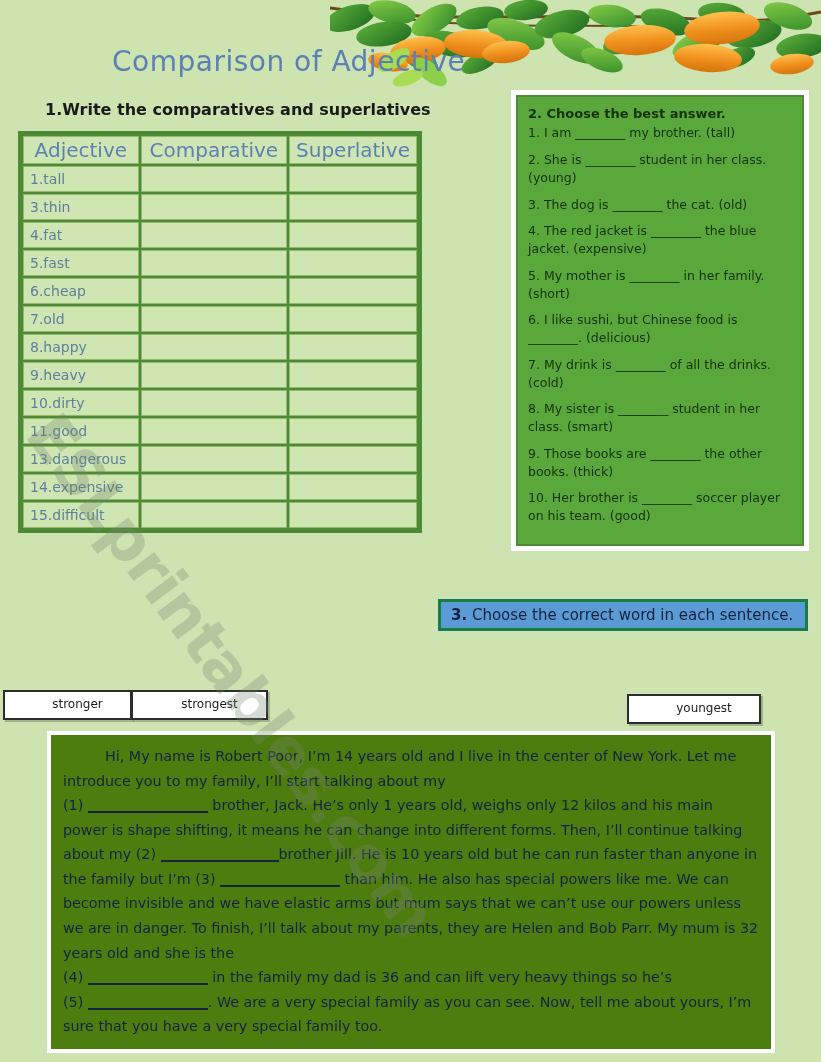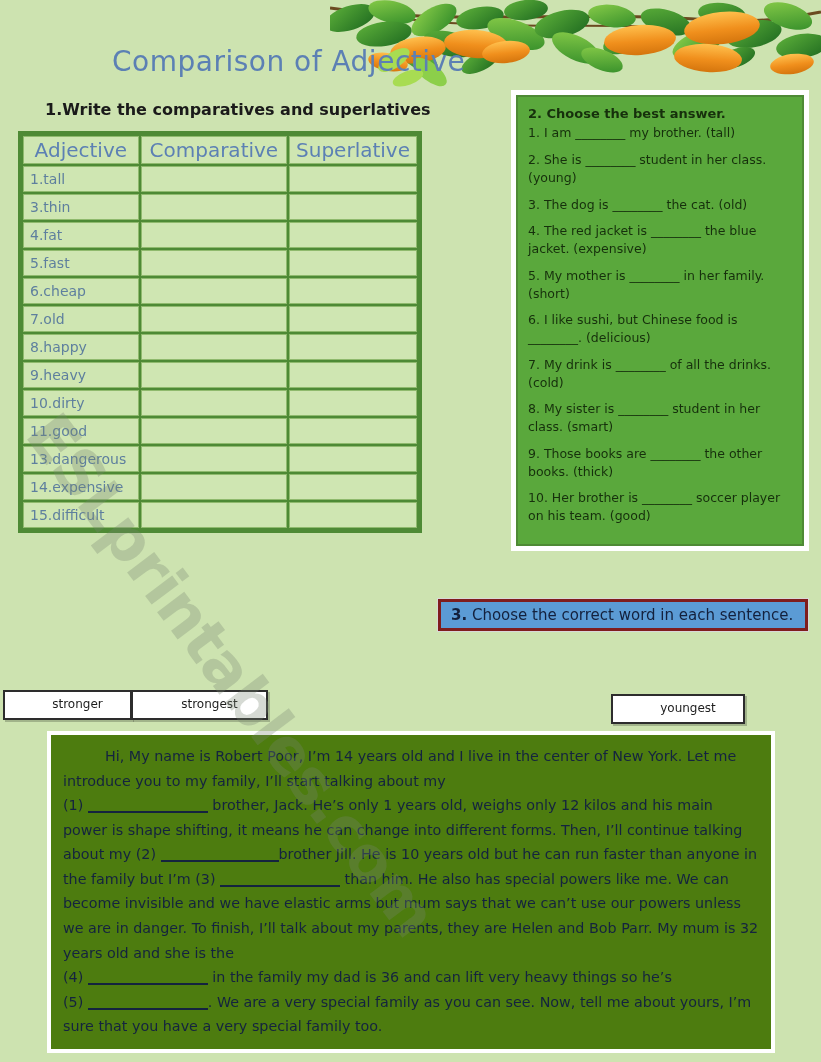--- a/index.html
+++ b/index.html
@@ -136,21 +136,21 @@
     margin-bottom: 1px;
   }
   #ex2 .q1nospace { margin-bottom: 9px; }
 
   
   #ex3wrap {
     position: absolute;
     left: 437px;
     top: 598px;
     width: 372px;
-    background: #7f1d1d;
+    background: #15803d;
     padding: 3px;
     box-sizing: border-box;
     border: 1px solid #d8d8d8;
     z-index: 2;
   }
   #ex3 {
     background: #5b9bd5;
     padding: 4px 10px;
     font-family: "DejaVu Sans", sans-serif;
     font-size: 15px;
@@ -169,21 +169,21 @@
     font-size: 12px;
     color: #1d1d1d;
     text-align: center;
     line-height: 24px;
     height: 26px;
     z-index: 3;
     padding-left: 20px;
   }
   #wb-stronger  { left: 3px;   top: 690px; width: 105px; }
   #wb-strongest { left: 131px; top: 690px; width: 113px; }
-  #wb-youngest  { left: 611px; top: 694px; width: 110px; }
+  #wb-youngest  { left: 627px; top: 694px; width: 110px; }
 
   
   #passagewrap {
     position: absolute;
     left: 47px;
     top: 731px;
     width: 728px;
     background: #ffffff;
     padding: 4px;
     box-sizing: border-box;

